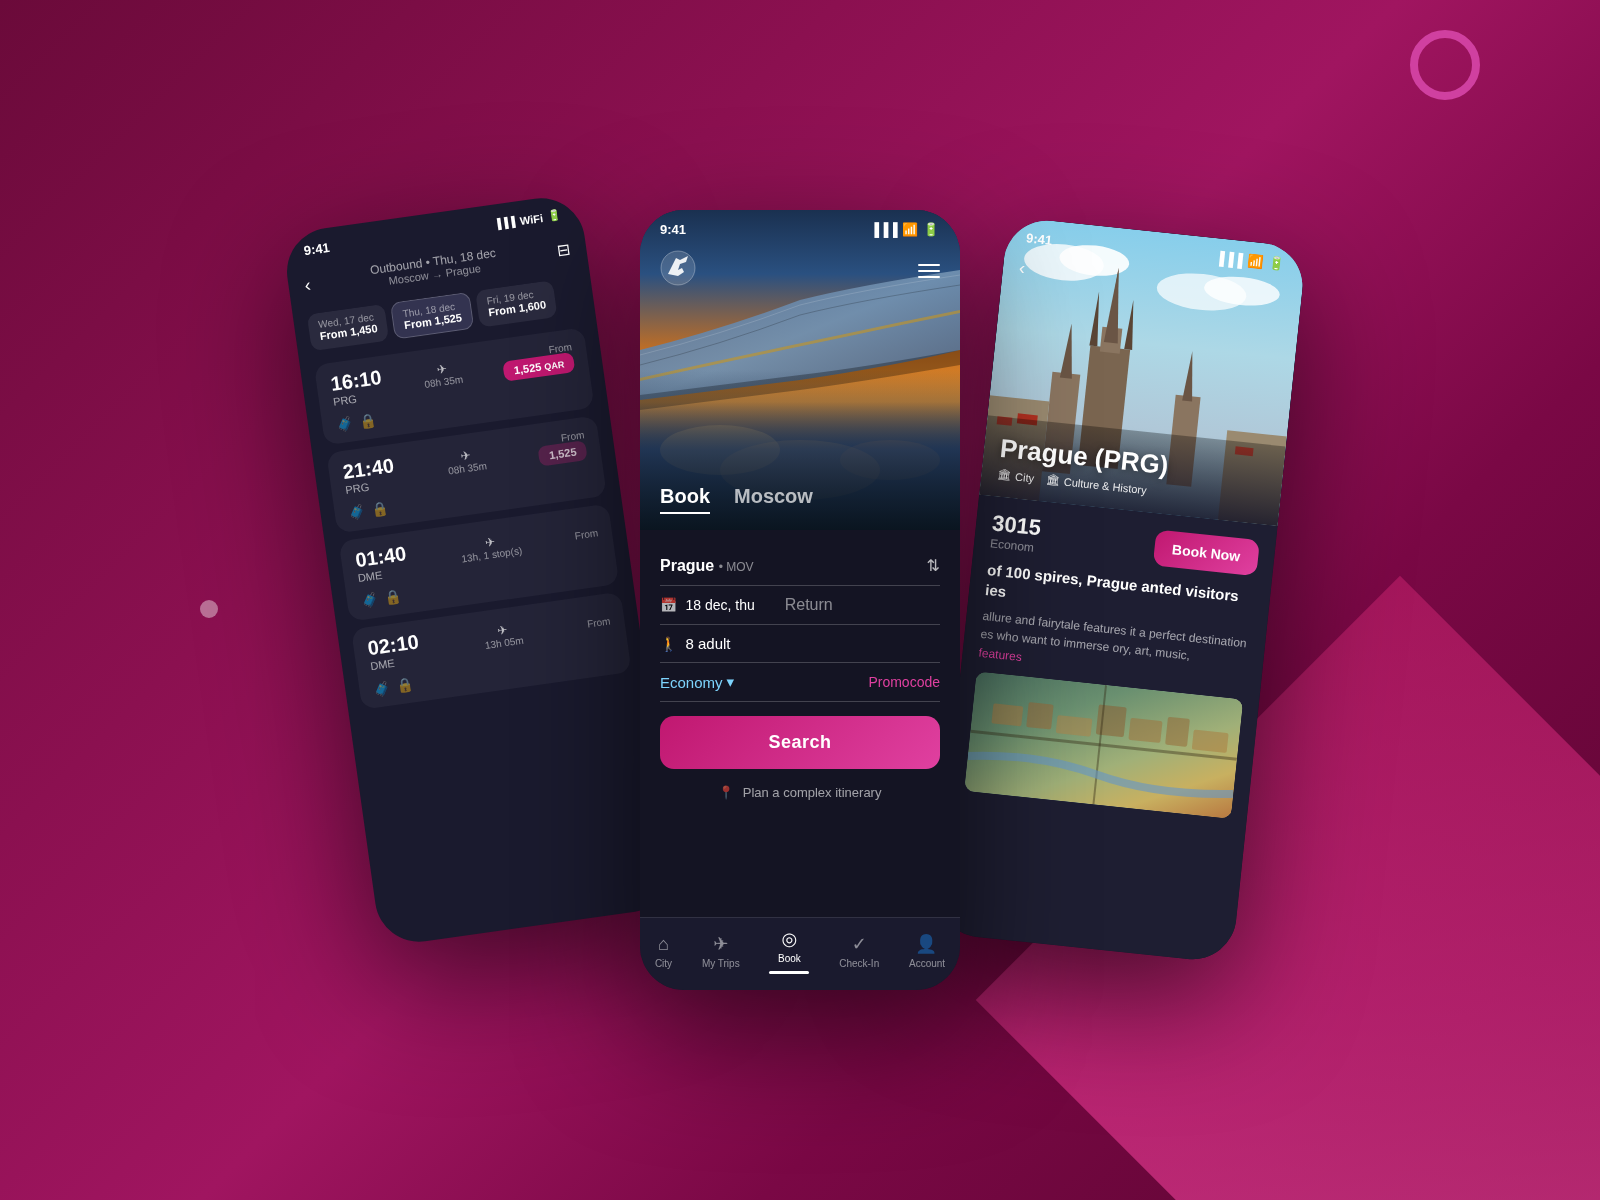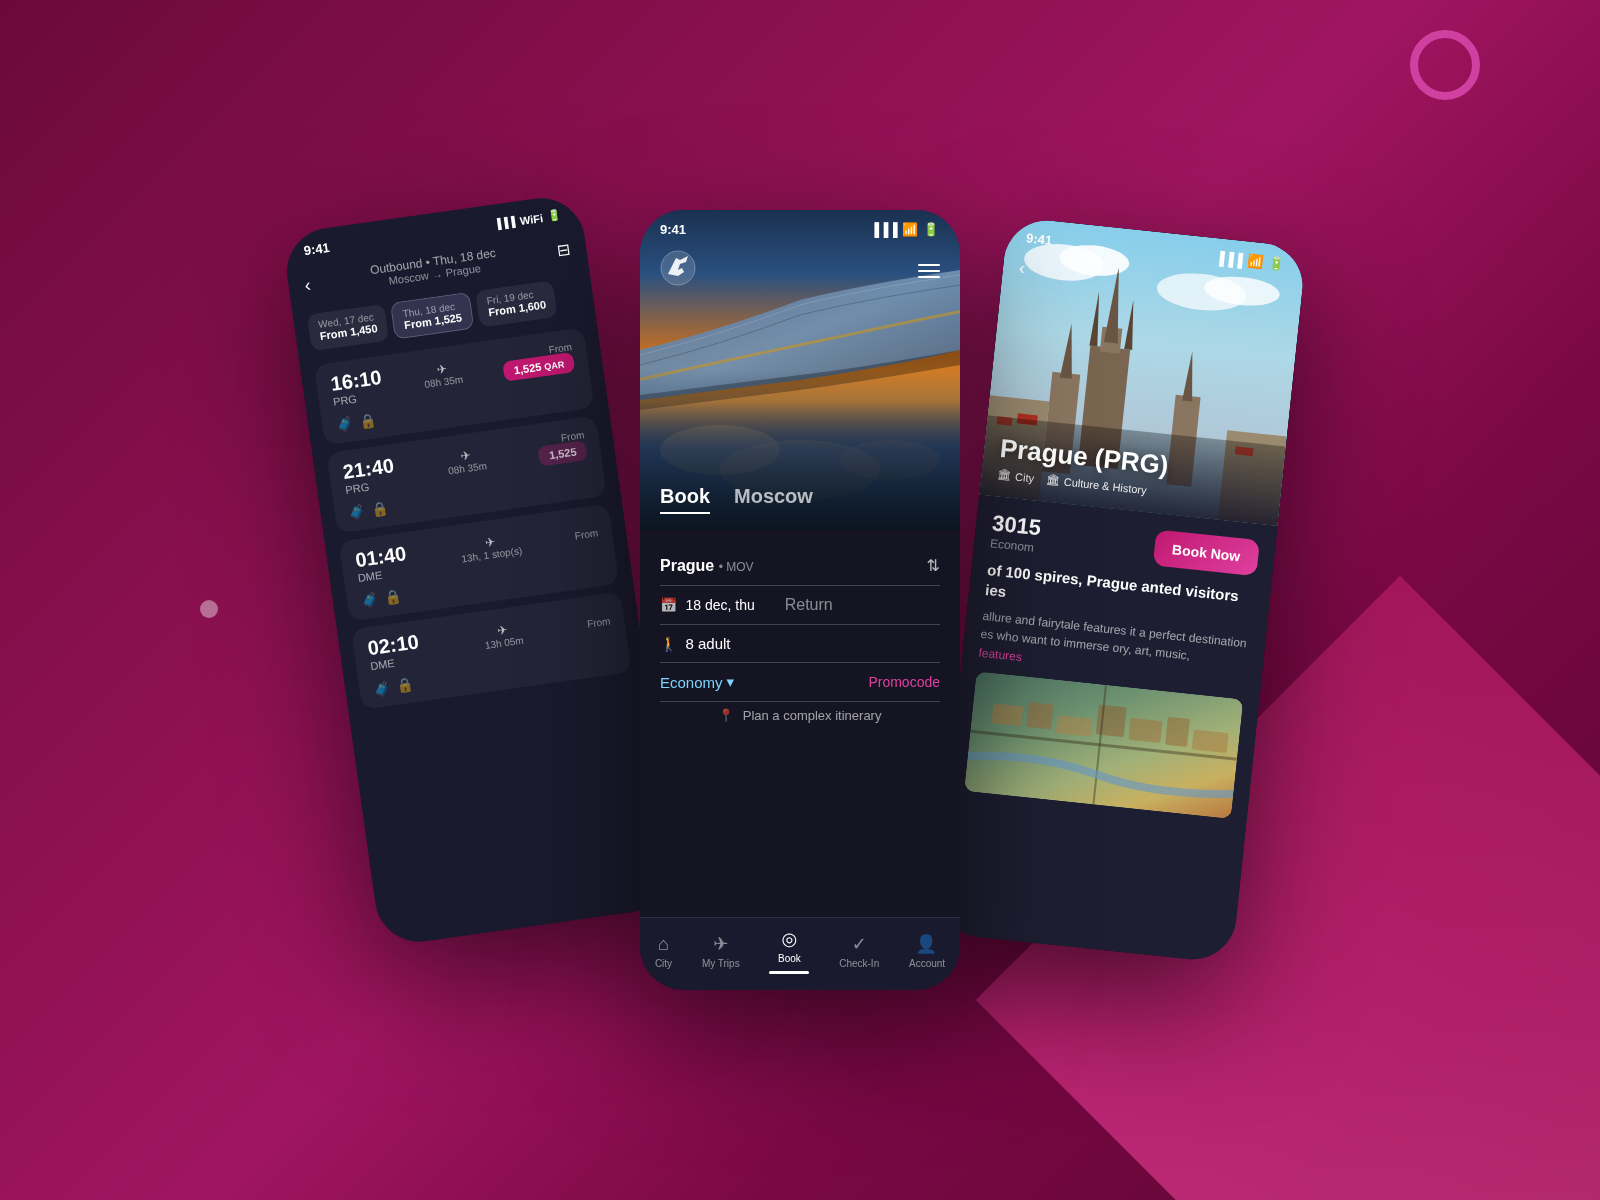--- a/index.html
+++ b/index.html
@@ -878,20 +878,21 @@
         
         <div class="form-bottom-row">
           <div class="economy-select">
             <span>Economy</span>
             <span>▾</span>
           </div>
           <span class="promo-text">Promocode</span>
         </div>
 
         
+        <button class="search-btn">Search</button>
 
         
         <div class="complex-itinerary">
           <span>📍</span>
           <span>Plan a complex itinerary</span>
         </div>
       </div>
 
       <div class="bottom-nav">
         <div class="nav-item">

